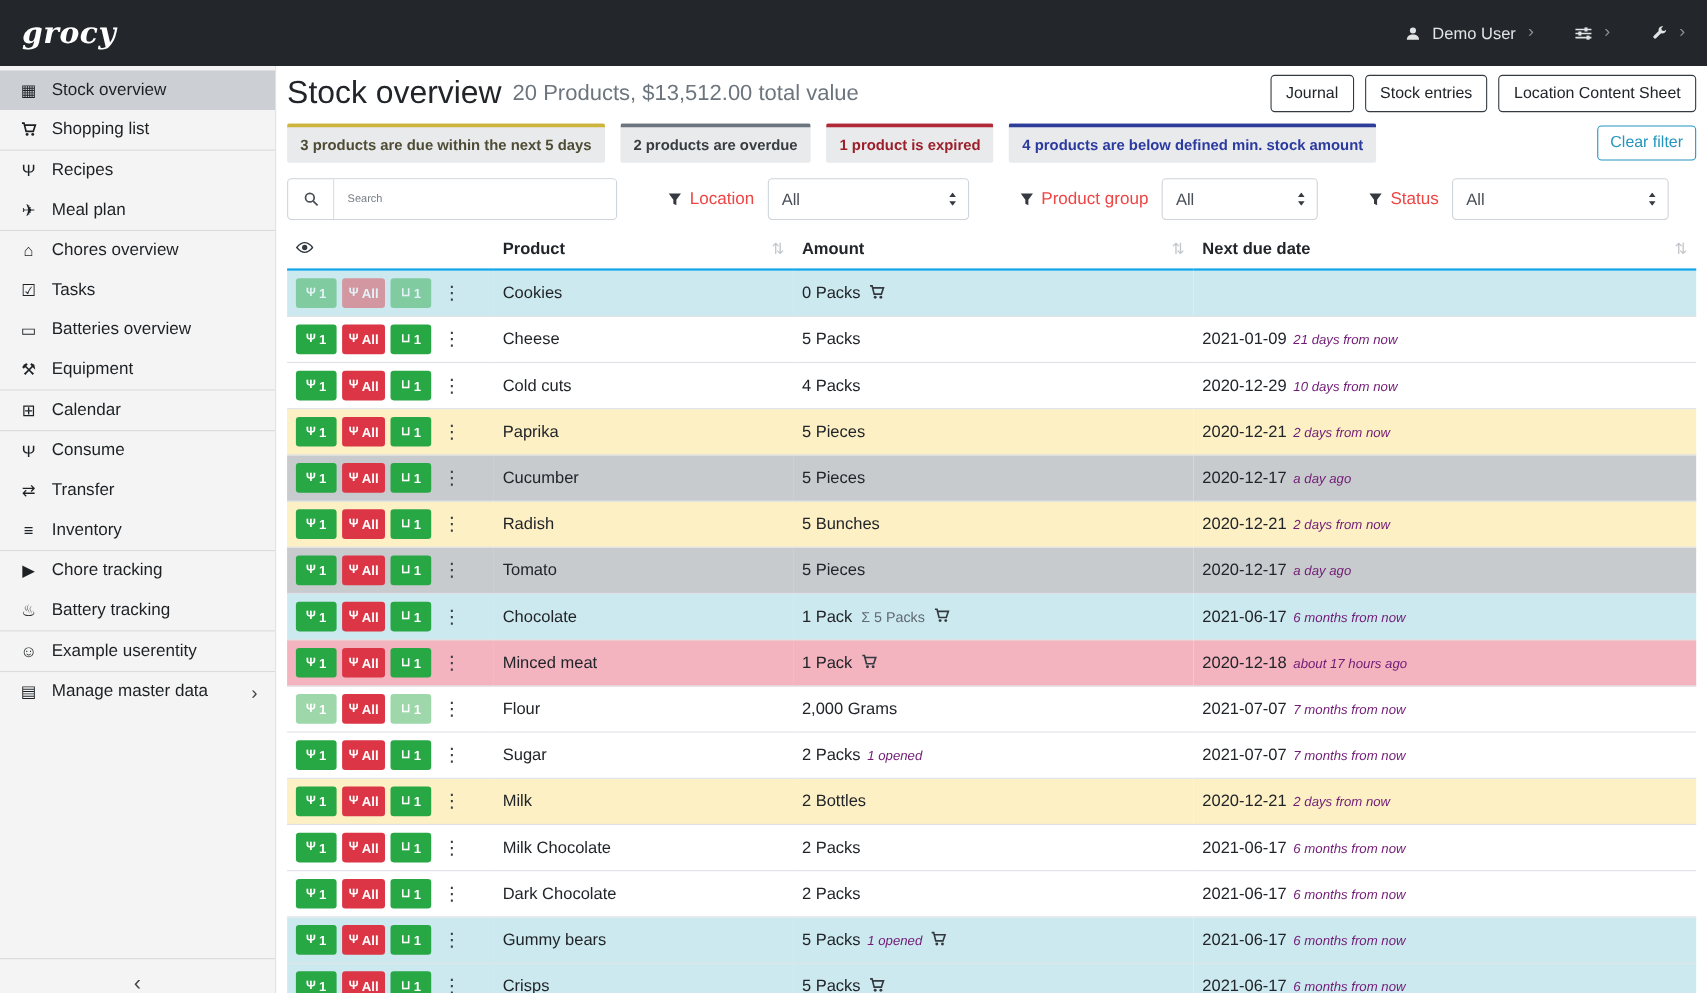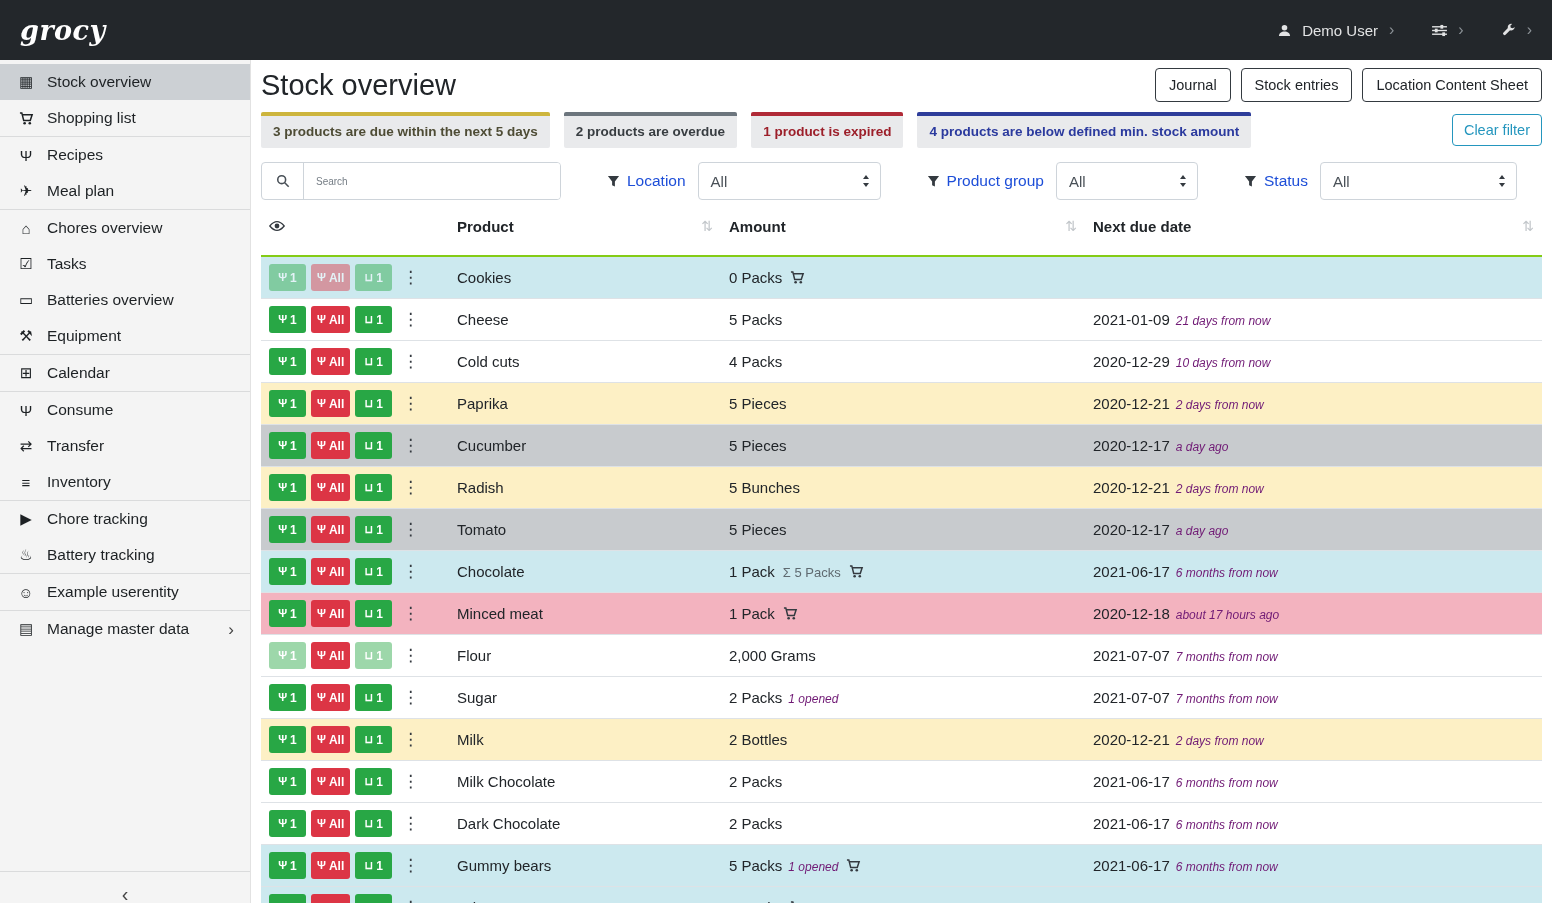--- a/index.html
+++ b/index.html
@@ -50,30 +50,30 @@
   .clear-filter { margin-left:auto; background:#fff; border:1px solid; border-radius:4px; padding:7px 11px; font-size:14.5px; cursor:pointer; }
 
   
   .filter-row { display:flex; align-items:center; gap:46px; margin-bottom:10px; }
   .search-group { display:flex; width:300px; height:38px; border:1px solid #ced4da; border-radius:4px; overflow:hidden; background:#fff; }
   .search-prepend { width:42px; display:flex; align-items:center; justify-content:center; border-right:1px solid #ced4da; color:#495057; }
   .search-group input { border:none; outline:none; flex:1; padding:0 12px; font-size:10px; color:#495057; font-family:inherit; }
   .search-group input::placeholder { color:#757d85; }
   .dd-wrap { display:contents; }
   .filter-group { display:flex; align-items:center; gap:12px; }
-  .filter-label { display:flex; align-items:center; gap:7px; font-size:15.5px; color:#1d4ed8; }
+  .filter-label { display:flex; align-items:center; gap:7px; font-size:15.5px; color:#ef4444; }
   .filter-label svg { color:#343a40; display:block; }
   .select { width:183px; height:38px; border:1px solid #ced4da; border-radius:4px; background:#fff; cursor:pointer;
     display:flex; align-items:center; justify-content:space-between; padding:0 10px 0 12px; font-size:15px; color:#495057; }
   .dd-wrap div.filter-group:nth-of-type(2) .select { width:142px; }
   .dd-wrap div.filter-group:nth-of-type(3) .select { width:197px; }
 
   
   .stock-table { width:100%; border-collapse:collapse; table-layout:fixed; font-size:15px; }
-  .stock-table thead th { text-align:left; padding:8px 8px 20px; border-bottom:2px solid #84cc16; font-weight:bold; font-size:15px; color:#212529; }
+  .stock-table thead th { text-align:left; padding:8px 8px 9px; border-bottom:2px solid #0ea5e9; font-weight:bold; font-size:15px; color:#212529; }
   .sort { float:right; color:#c2c6ca; font-weight:normal; font-size:14px; }
   .eye { color:#343a40; }
   .stock-table tbody td { padding:7px 8px; border-top:1px solid #dee2e6; vertical-align:middle; }
   tr.row-info     { background:#cce9ef; }
   tr.row-warning  { background:#fdf0c5; }
   tr.row-overdue  { background:#c8cbce; }
   tr.row-danger   { background:#f3b3bf; }
   .btns { display:flex; align-items:center; gap:5px; }
   .rbtn { height:27px; min-width:37px; padding:0 6px; border:none; border-radius:3px; color:#fff;
     font-size:12px; font-weight:bold; display:inline-flex; align-items:center; justify-content:center; gap:3px; cursor:pointer; }
@@ -232,20 +232,21 @@
       </nav>
     <div class="collapse-bar">
       <span>‹</span>
     </div>
   </div>
 
   <div class="main">
 
     <div class="page-head">
       <h1 class="title">Stock overview</h1>
+      <span class="subtitle">20 Products, $13,512.00 total value</span>
       <div class="head-actions">
 
       <button class="btn-outline">Journal</button>
           <button class="btn-outline">Stock entries</button>
           <button class="btn-outline">Location Content Sheet</button>
         </div>
     </div>
 
     <div class="chips-row">
       <div class="chips">

